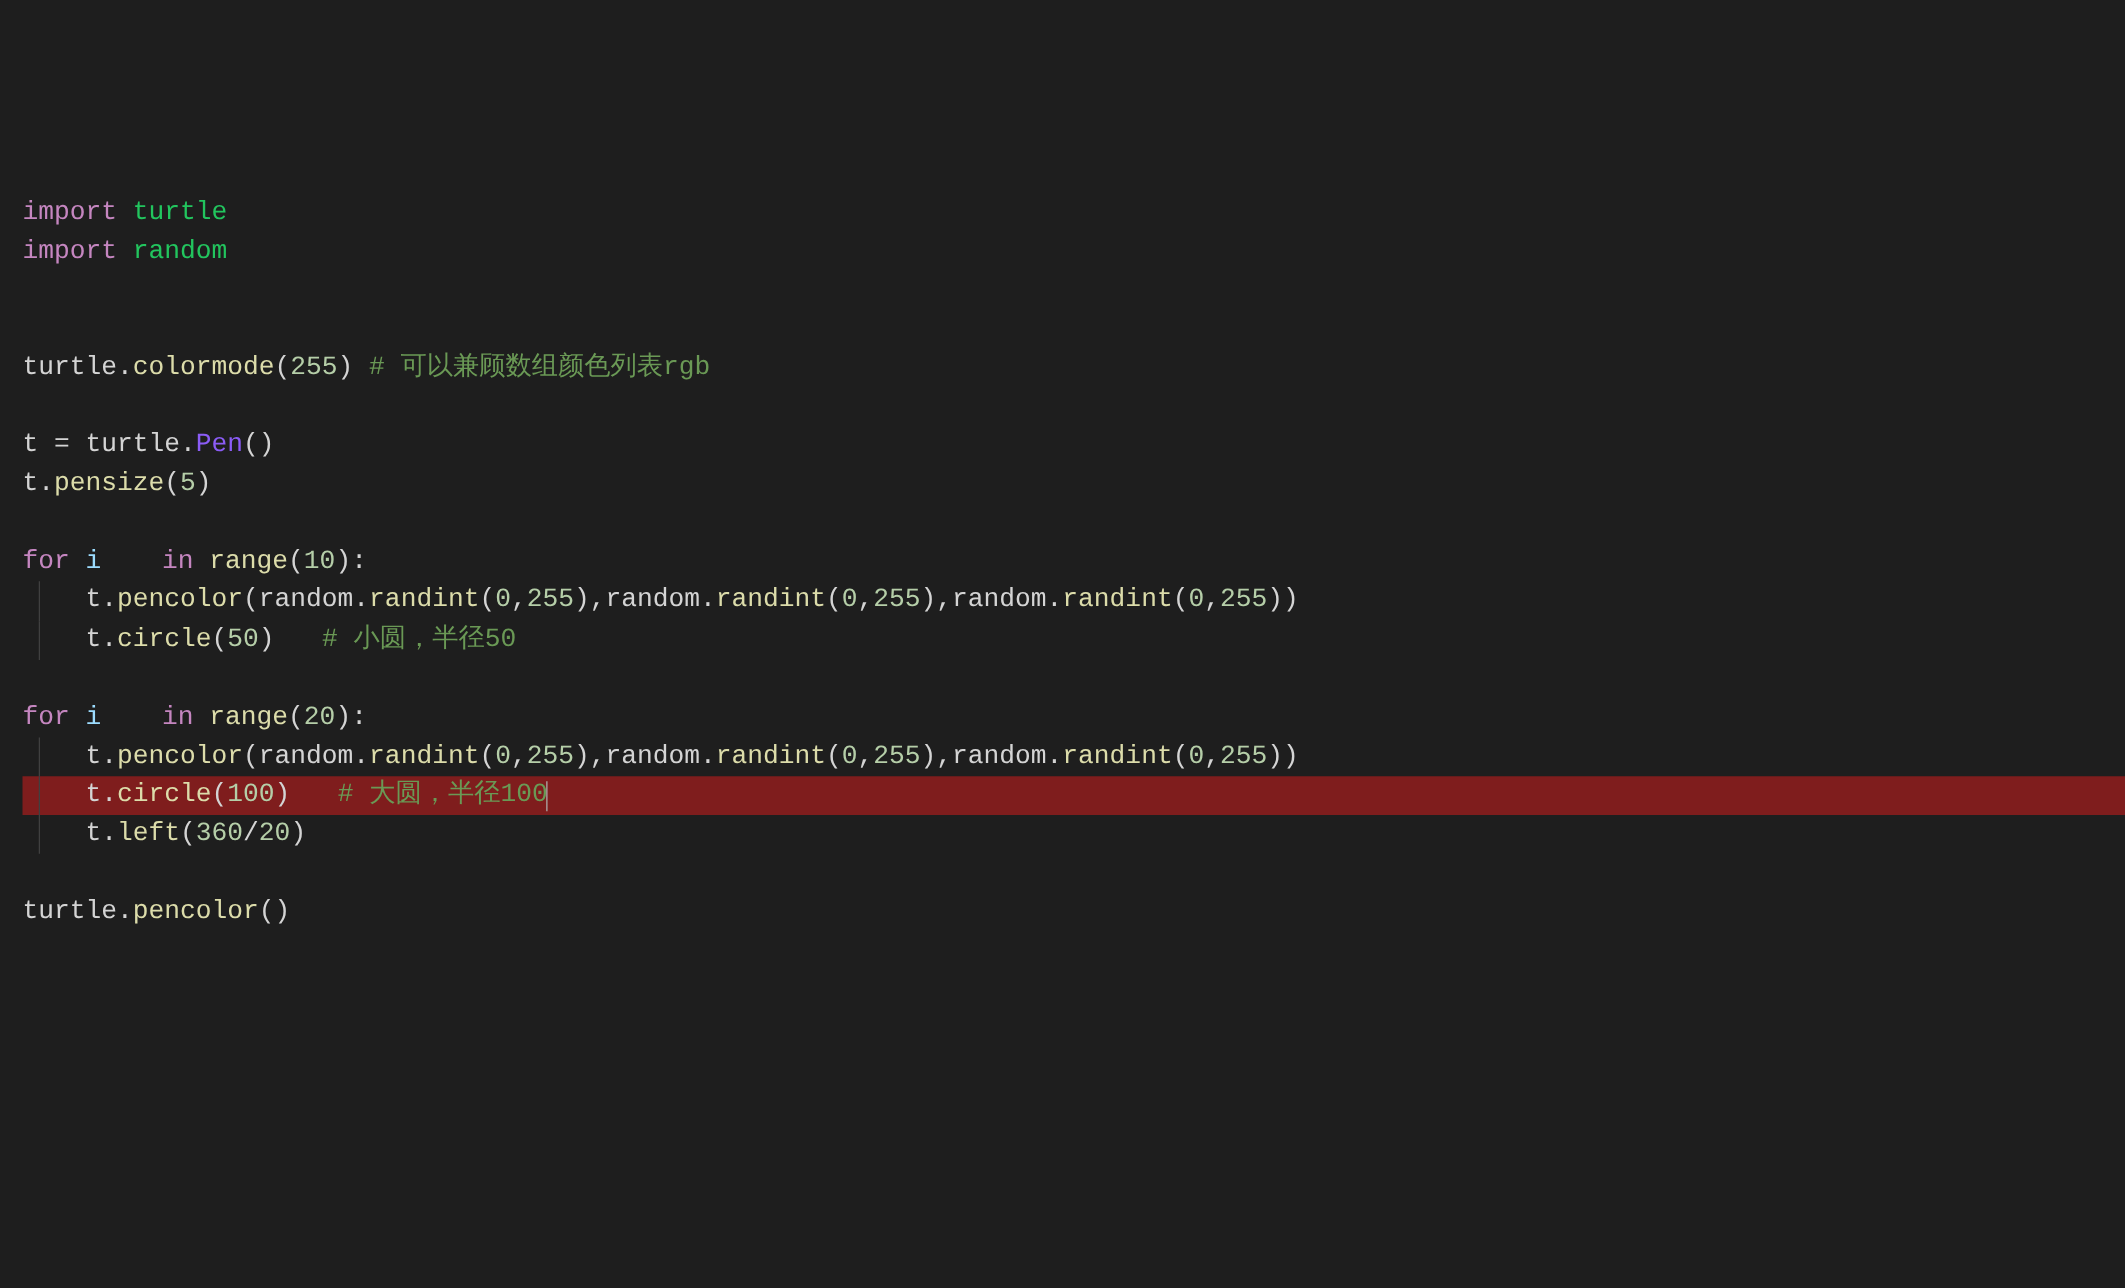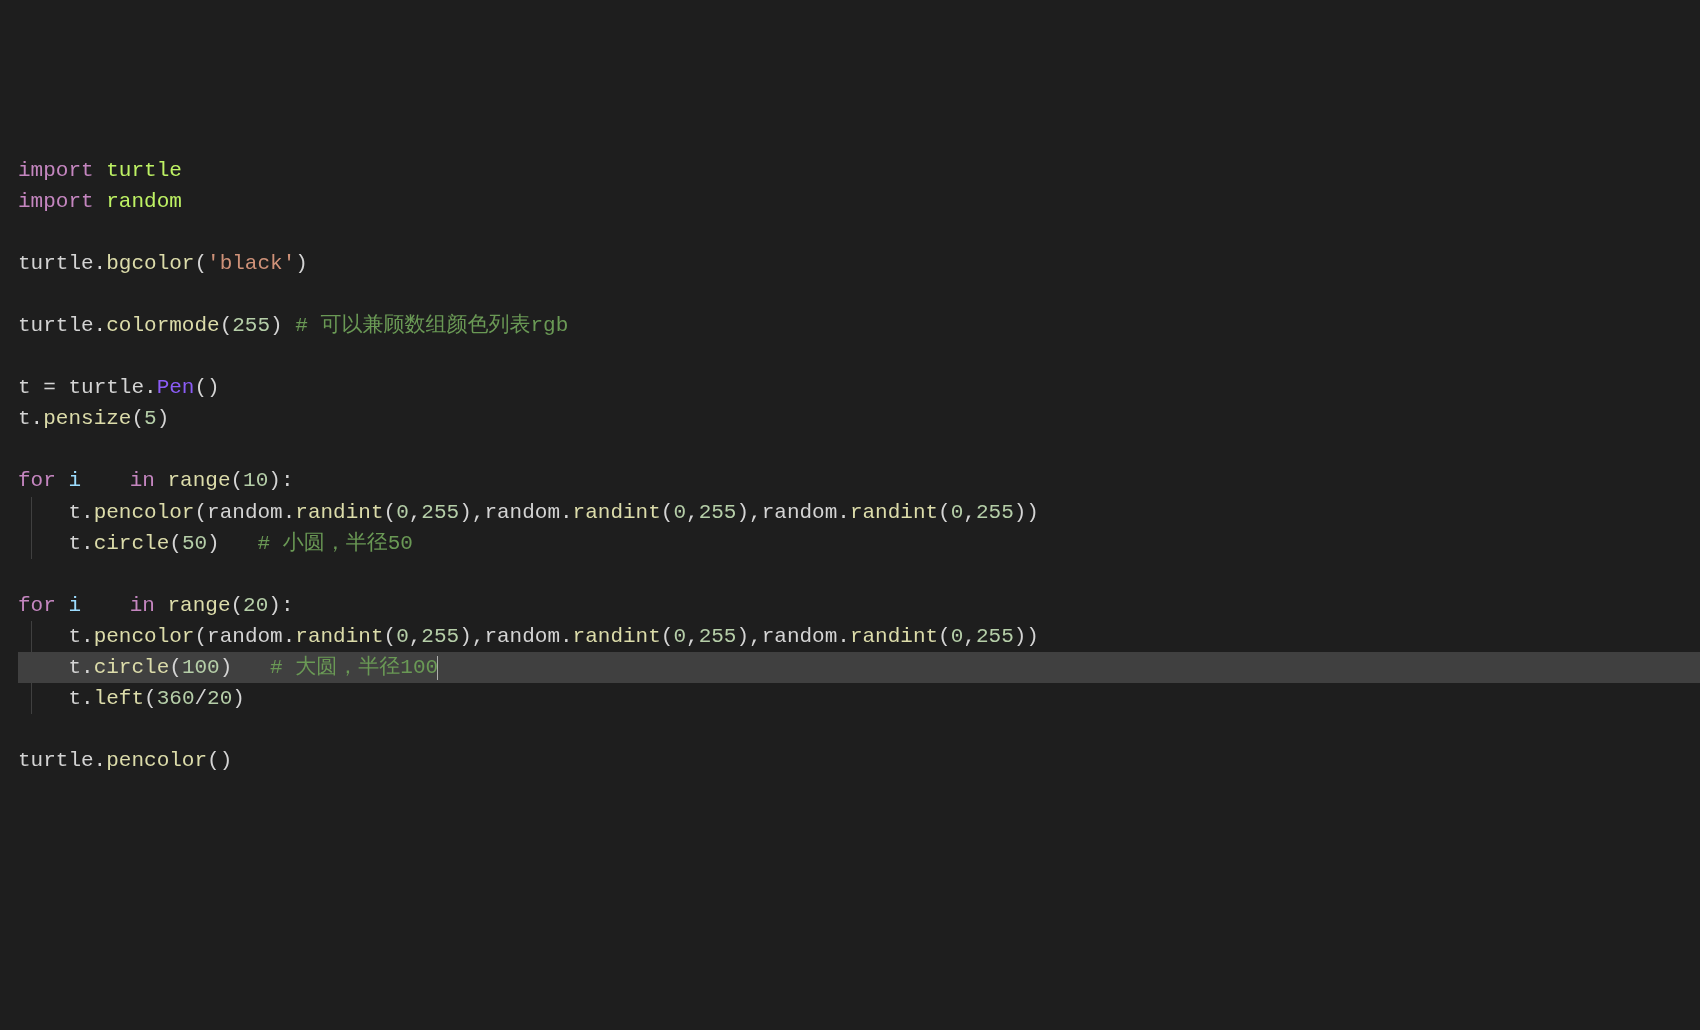--- a/index.html
+++ b/index.html
@@ -22,21 +22,21 @@
       padding-top: 155px;
       padding-left: 18px;
       position: relative;
     }
     .line {
       white-space: pre;
       position: relative;
       min-height: 31px;
     }
     .line.current {
-      background-color: #404040;
+      background-color: #7f1d1d;
     }
     .indent-guide {
       border-left: 1px solid #404040;
       position: absolute;
       left: 0;
       top: 0;
       bottom: 0;
       margin-left: 13px;
       height: 100%;
     }
@@ -45,21 +45,21 @@
       width: 1px;
       height: 24px;
       background-color: #aeafad;
       vertical-align: text-top;
       margin-left: -1px;
     }
     
     .kw-import { color: #c586c0; text-align: right; }
     .kw-for { color: #c586c0; }
     .kw-in { color: #c586c0; margin-left: 36px; }
-    .module { color: #bef264; text-align: center; }
+    .module { color: #22c55e; text-align: center; }
     .ident { color: #d4d4d4; }
     .func { color: #dcdcaa; }
     .method { color: #dcdcaa; }
     .class { color: #8b5cf6; }
     .string { color: #ce9178; }
     .number { color: #b5cea8; }
     .comment { color: #6a9955; }
     .punct { color: #d4d4d4; }
     .op { color: #d4d4d4; }
     .var { color: #9cdcfe; }
@@ -68,21 +68,20 @@
 <body>
 
 <div class="editor">
 
   <div class="line"><span class="kw-import">import</span><span class="module"> turtle</span></div>
 
   <div class="line"><span class="kw-import">import</span><span class="module"> random</span></div>
 
   <div class="line"></div>
 
-  <div class="line"><span class="ident">turtle.</span><span class="method">bgcolor</span><span class="punct">(</span><span class="string">'black'</span><span class="punct">)</span></div>
 
   <div class="line"></div>
 
   <div class="line"><span class="ident">turtle.</span><span class="method">colormode</span><span class="punct">(</span><span class="number">255</span><span class="punct">) </span><span class="comment"># 可以兼顾数组颜色列表rgb</span></div>
 
   <div class="line"></div>
 
   <div class="line"><span class="ident">t</span><span class="op"> = </span><span class="ident">turtle.</span><span class="class">Pen</span><span class="punct">()</span></div>
 
   <div class="line"><span class="ident">t.</span><span class="method">pensize</span><span class="punct">(</span><span class="number">5</span><span class="punct">)</span></div>

